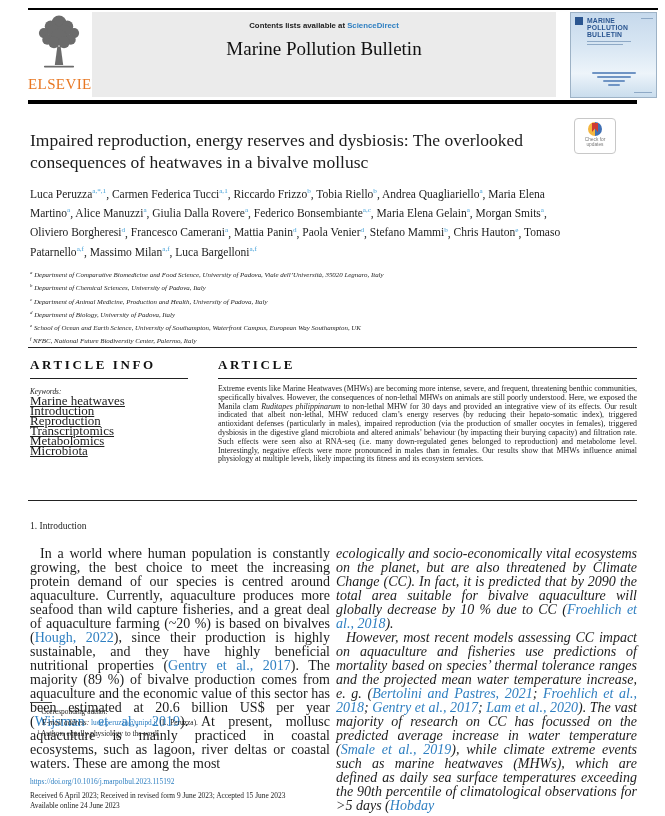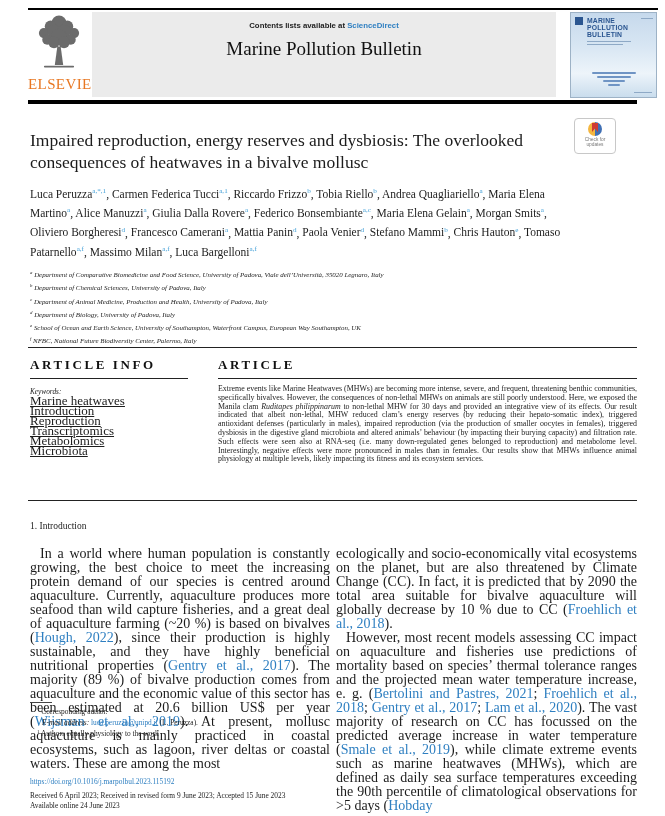--- a/index.html
+++ b/index.html
@@ -71,21 +71,21 @@
   .abs-rule{width:419px;height:1px;background:#222;margin-top:5px;}
   .abs-text{margin-top:6px;font-size:7.9px;line-height:8.8px;text-align:justify;}
   .rule2{left:28px;top:500px;width:609px;height:1px;background:#222;}
 
   
   .section-heading{left:30px;top:521px;font-size:9.5px;font-weight:normal;margin:0;}
   .col{font-size:14px;line-height:14px;text-align:justify;}
   .col p{margin:0;}
   .col p.indent{text-indent:10px;}
   .col-left{left:30px;top:547px;width:300px;}
-  .col-right{left:336px;top:547px;width:301px;}
+  .col-right{left:336px;top:547px;width:301px;font-style:italic;}
 
   
   .fn-rule{left:30px;top:702px;width:22px;height:1px;background:#444;}
   .footnotes{left:30px;top:707px;width:320px;font-size:7.4px;line-height:10.8px;}
   .footnotes .ind{padding-left:7px;}
   .footer{left:30px;top:751px;width:607px;font-size:7.4px;line-height:10.6px;}
   .footer .doi{margin-bottom:3px;margin-top:26px;}
 </style>
 </head>
 <body>

